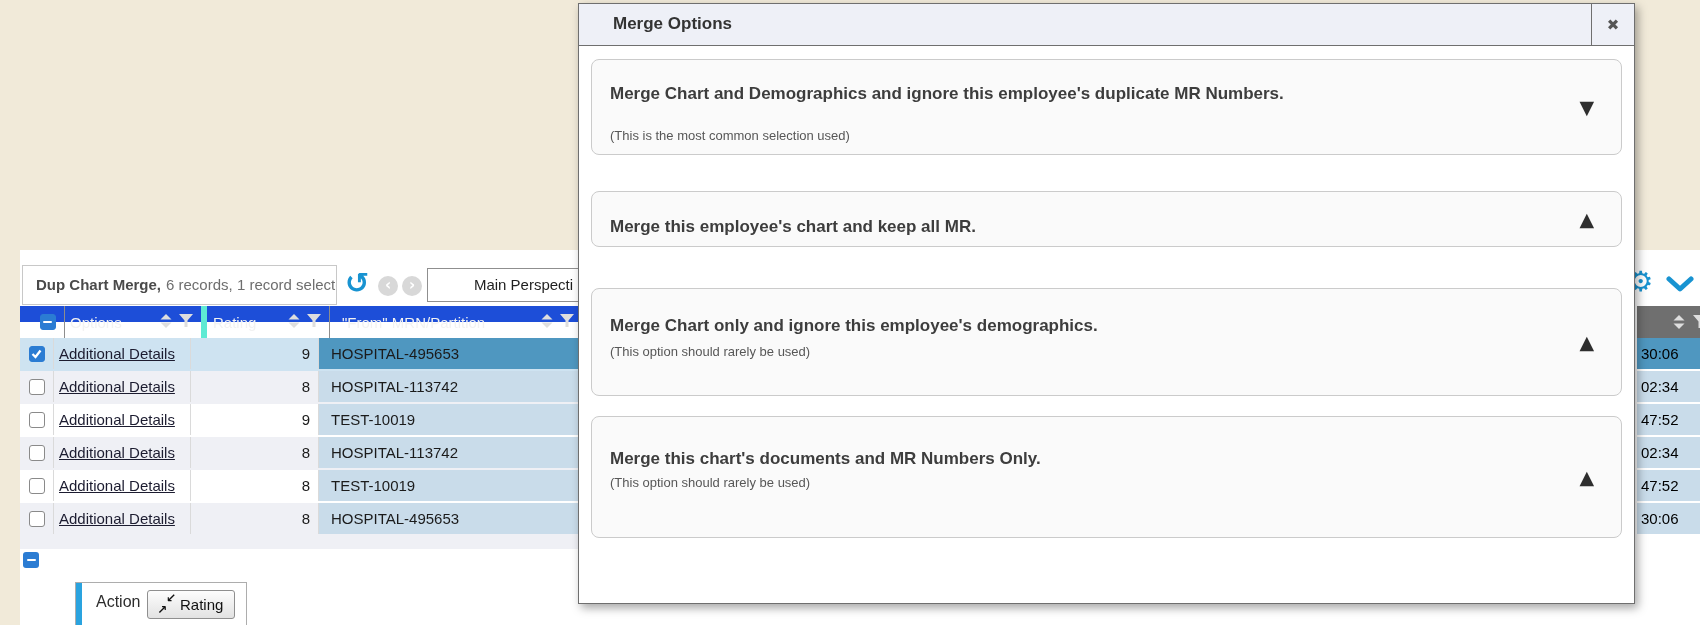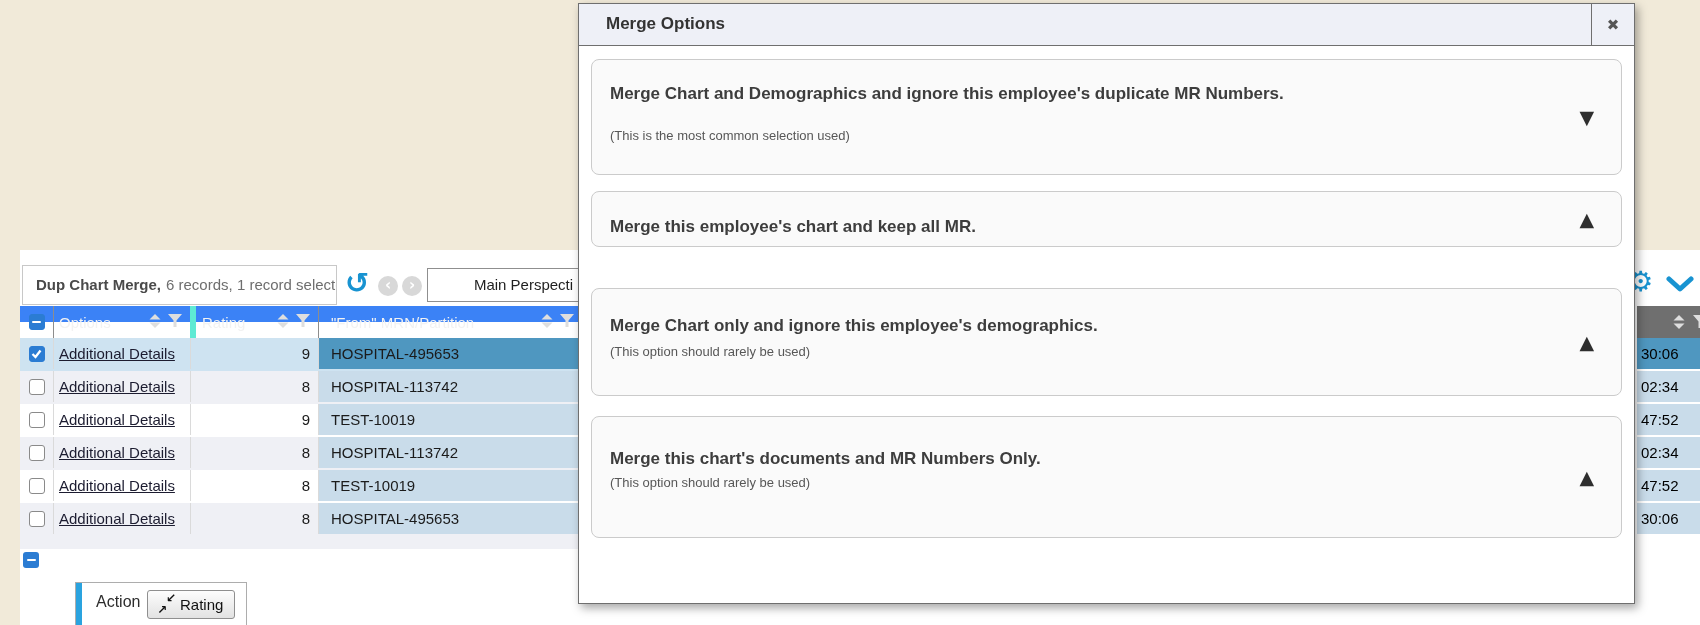--- a/index.html
+++ b/index.html
@@ -26,21 +26,21 @@
   .circle-prev { left:378px; } .circle-next { left:402px; }
   .dropdown { position:absolute; left:427px; top:268px; width:182px; height:34px;
     background:#fff; border:1px solid #8f8f8f; line-height:32px; padding-left:11px;
     font-size:15px; color:#1f1f1f; white-space:nowrap; overflow:hidden; cursor:pointer; z-index:1;text-align:center; }
   .icon-gear { position:absolute; left:1628px; top:262px; font-size:28px; color:#1893d1;
     font-family:"DejaVu Sans", sans-serif; cursor:pointer; line-height:40px; }
   .icon-chevron { position:absolute; left:1666px; top:276px; cursor:pointer; }
 
   
   .thead { position:absolute; left:20px; top:306px; width:558px; height:16px;
-    background:#3b82f6; display:flex; color:#f2f2f2; font-size:15px; }
+    background:#1d4ed8; display:flex; color:#f2f2f2; font-size:15px;padding-left:11px; }
   .hcell { display:flex; align-items:center; height:32px; }
   .h-cb { width:33px; justify-content:center; }
   .h-opt { width:137px; border-left:1px solid #8d8d8d; padding:0 8px 0 5px; }
   .h-rate { width:128px; border-left:6px solid #5eead4; padding:0 8px 0 6px; }
   .h-mrn { flex:1; border-left:1px solid #8d8d8d; padding:0 4px 0 12px; }
   .hlabel { flex:1; white-space:nowrap; overflow:hidden; }
   .hicons { display:flex; align-items:center; gap:7px; }
   .thead-frag { position:absolute; left:1637px; top:306px; width:63px; height:32px; background:#6f6f6f; }
   .thead-frag .sort-i { position:absolute; left:36px; top:9px; }
   .thead-frag .funnel-i { position:absolute; left:56px; top:9px; }
@@ -82,27 +82,27 @@
     border:1px solid #8f8f8f; border-radius:3px; background:linear-gradient(#fdfdfd,#e2e2e2);
     display:flex; align-items:center; gap:6px; font-size:15px; color:#111; cursor:pointer; }
   .merge-ico { position:relative; width:15px; height:15px; font-family:"DejaVu Sans", sans-serif; }
   .merge-ico .a1 { position:absolute; right:-2px; top:-6px; font-size:12px; font-weight:bold; color:#111; }
   .merge-ico .a2 { position:absolute; left:-2px; bottom:-5px; font-size:12px; font-weight:bold; color:#111; }
 
   
   .modal { position:absolute; left:578px; top:3px; width:1057px; height:601px; background:#fff;
     border:1px solid #6f6f6f; box-shadow:3px 4px 9px rgba(0,0,0,.35); z-index:10; }
   .m-titlebar { position:relative; height:42px; background:#eef0f7; border-bottom:1px solid #6f6f6f; }
-  .m-title { padding-left:27px; line-height:40px; font-weight:bold; font-size:17px; color:#333; }
+  .m-title { padding-left:34px; line-height:40px; font-weight:bold; font-size:17px; color:#333; }
   .m-close { position:absolute; right:0; top:0; width:43px; height:41px; border-left:1px solid #6f6f6f;
     display:flex; align-items:center; justify-content:center; font-size:15px; font-weight:bold;
     color:#555; cursor:pointer; font-family:"DejaVu Sans", sans-serif; }
   .card { position:absolute; left:12px; width:1031px; background:#fafafa;
     border:1px solid #cbcbcb; border-radius:8px; cursor:pointer; }
-  .card1 { top:55px; height:116px; } .card2 { top:187px; height:56px; }
+  .card1 { top:55px; height:96px; } .card2 { top:187px; height:56px; }
   .card3 { top:284px; height:108px; } .card4 { top:412px; height:122px; }
   .ctitle { position:absolute; left:18px; font-size:17px; font-weight:bold; color:#3d3d3d; white-space:nowrap; }
   .card1 .ctitle { top:24px; } .card2 .ctitle { top:25px;text-align:center; }
   .card3 .ctitle { top:27px; } .card4 .ctitle { top:32px; }
   .csub { position:absolute; left:18px; font-size:13px; color:#575757; white-space:nowrap; }
   .card1 .csub { top:68px; } .card3 .csub { top:55px; } .card4 .csub { top:58px; }
   .carrow { position:absolute; right:27px; top:50%; transform:translateY(-50%);
     font-size:19px; color:#2e2e2e; font-family:"DejaVu Sans", sans-serif; }
 </style>
 </head>

